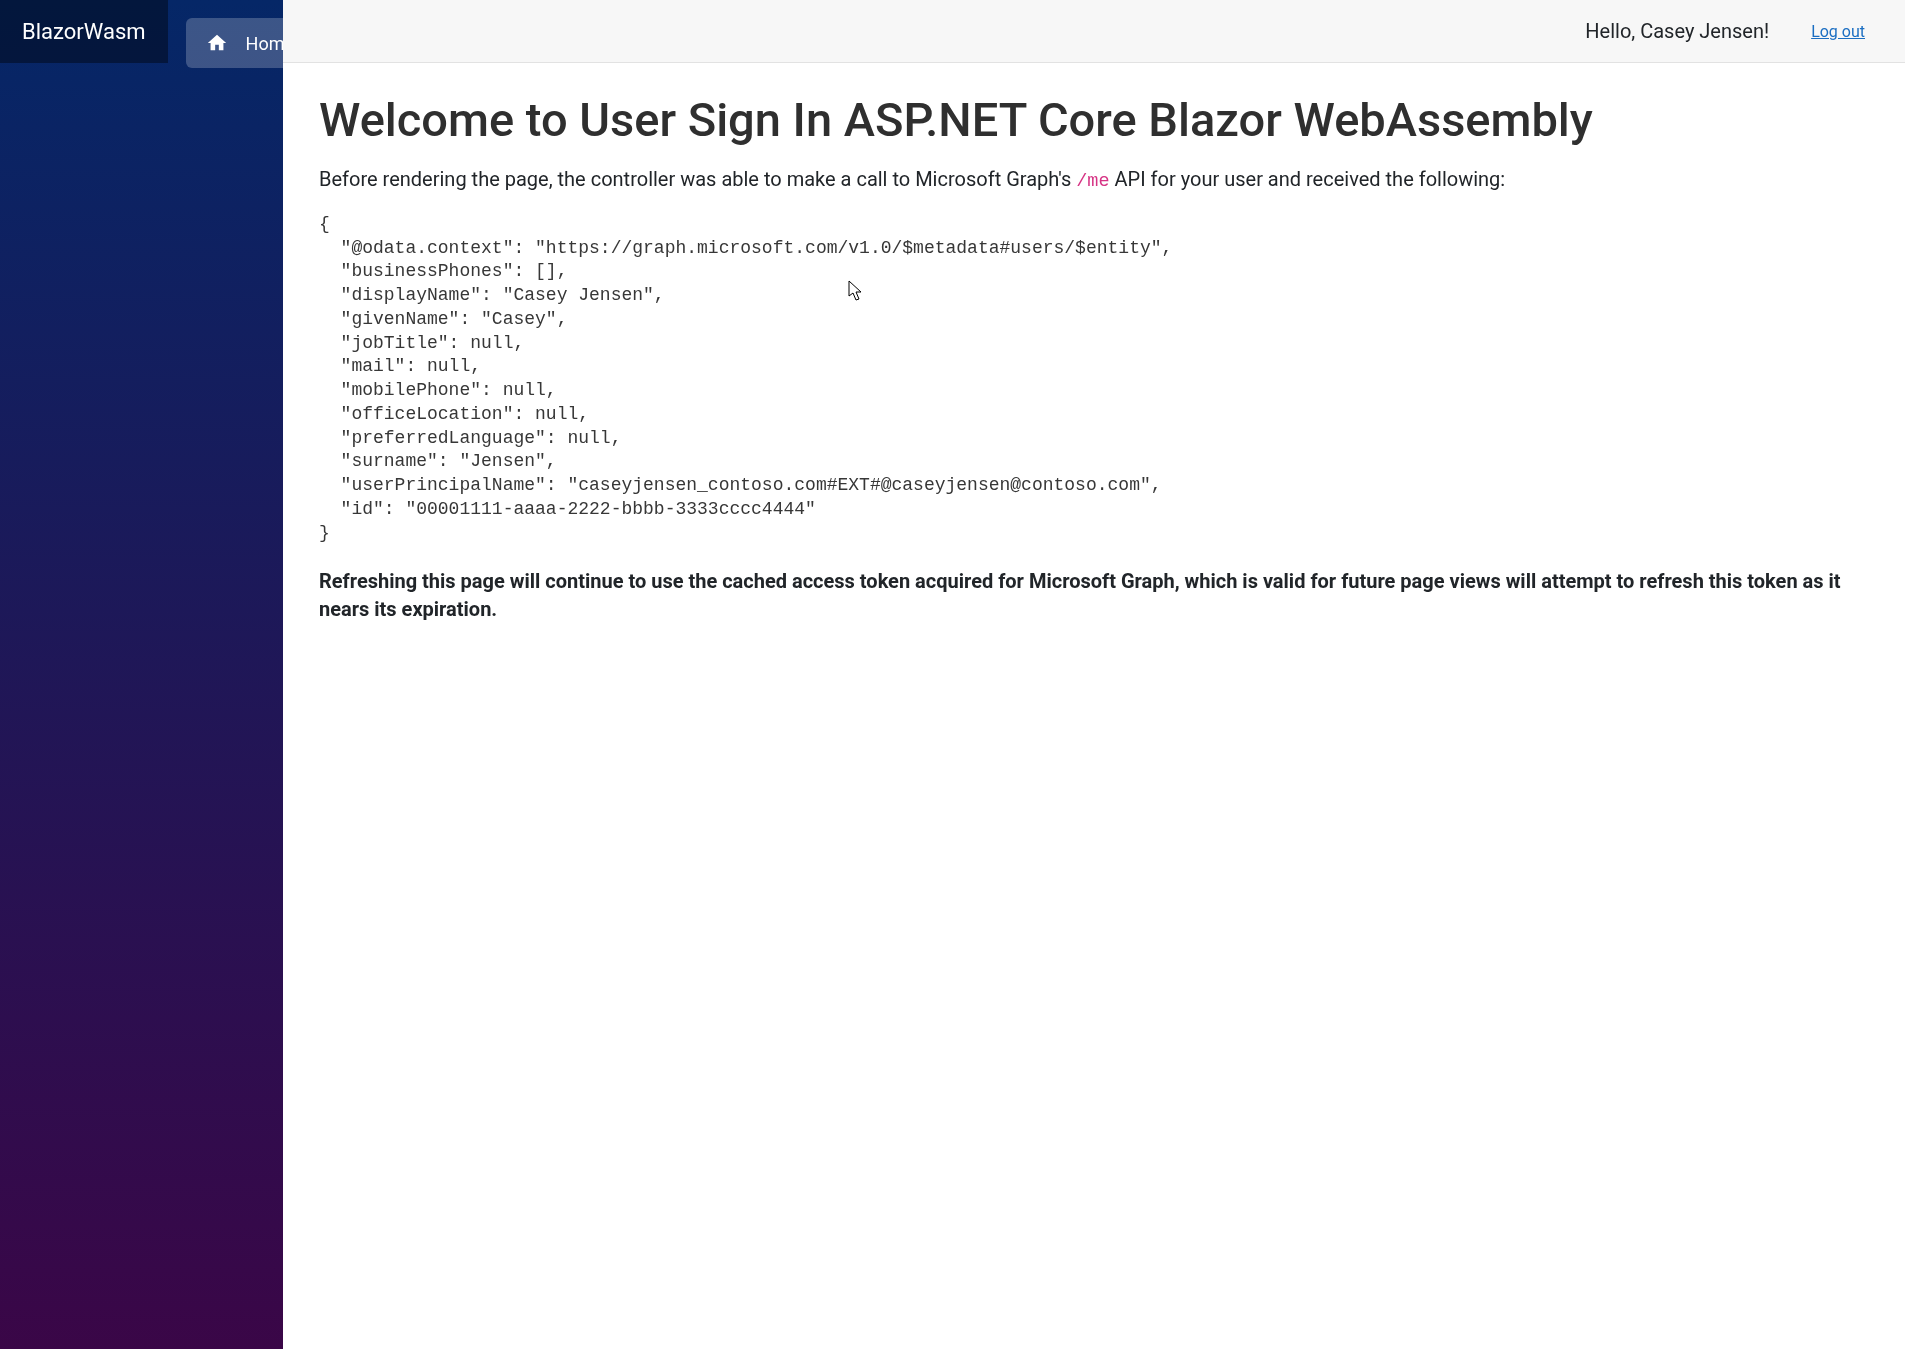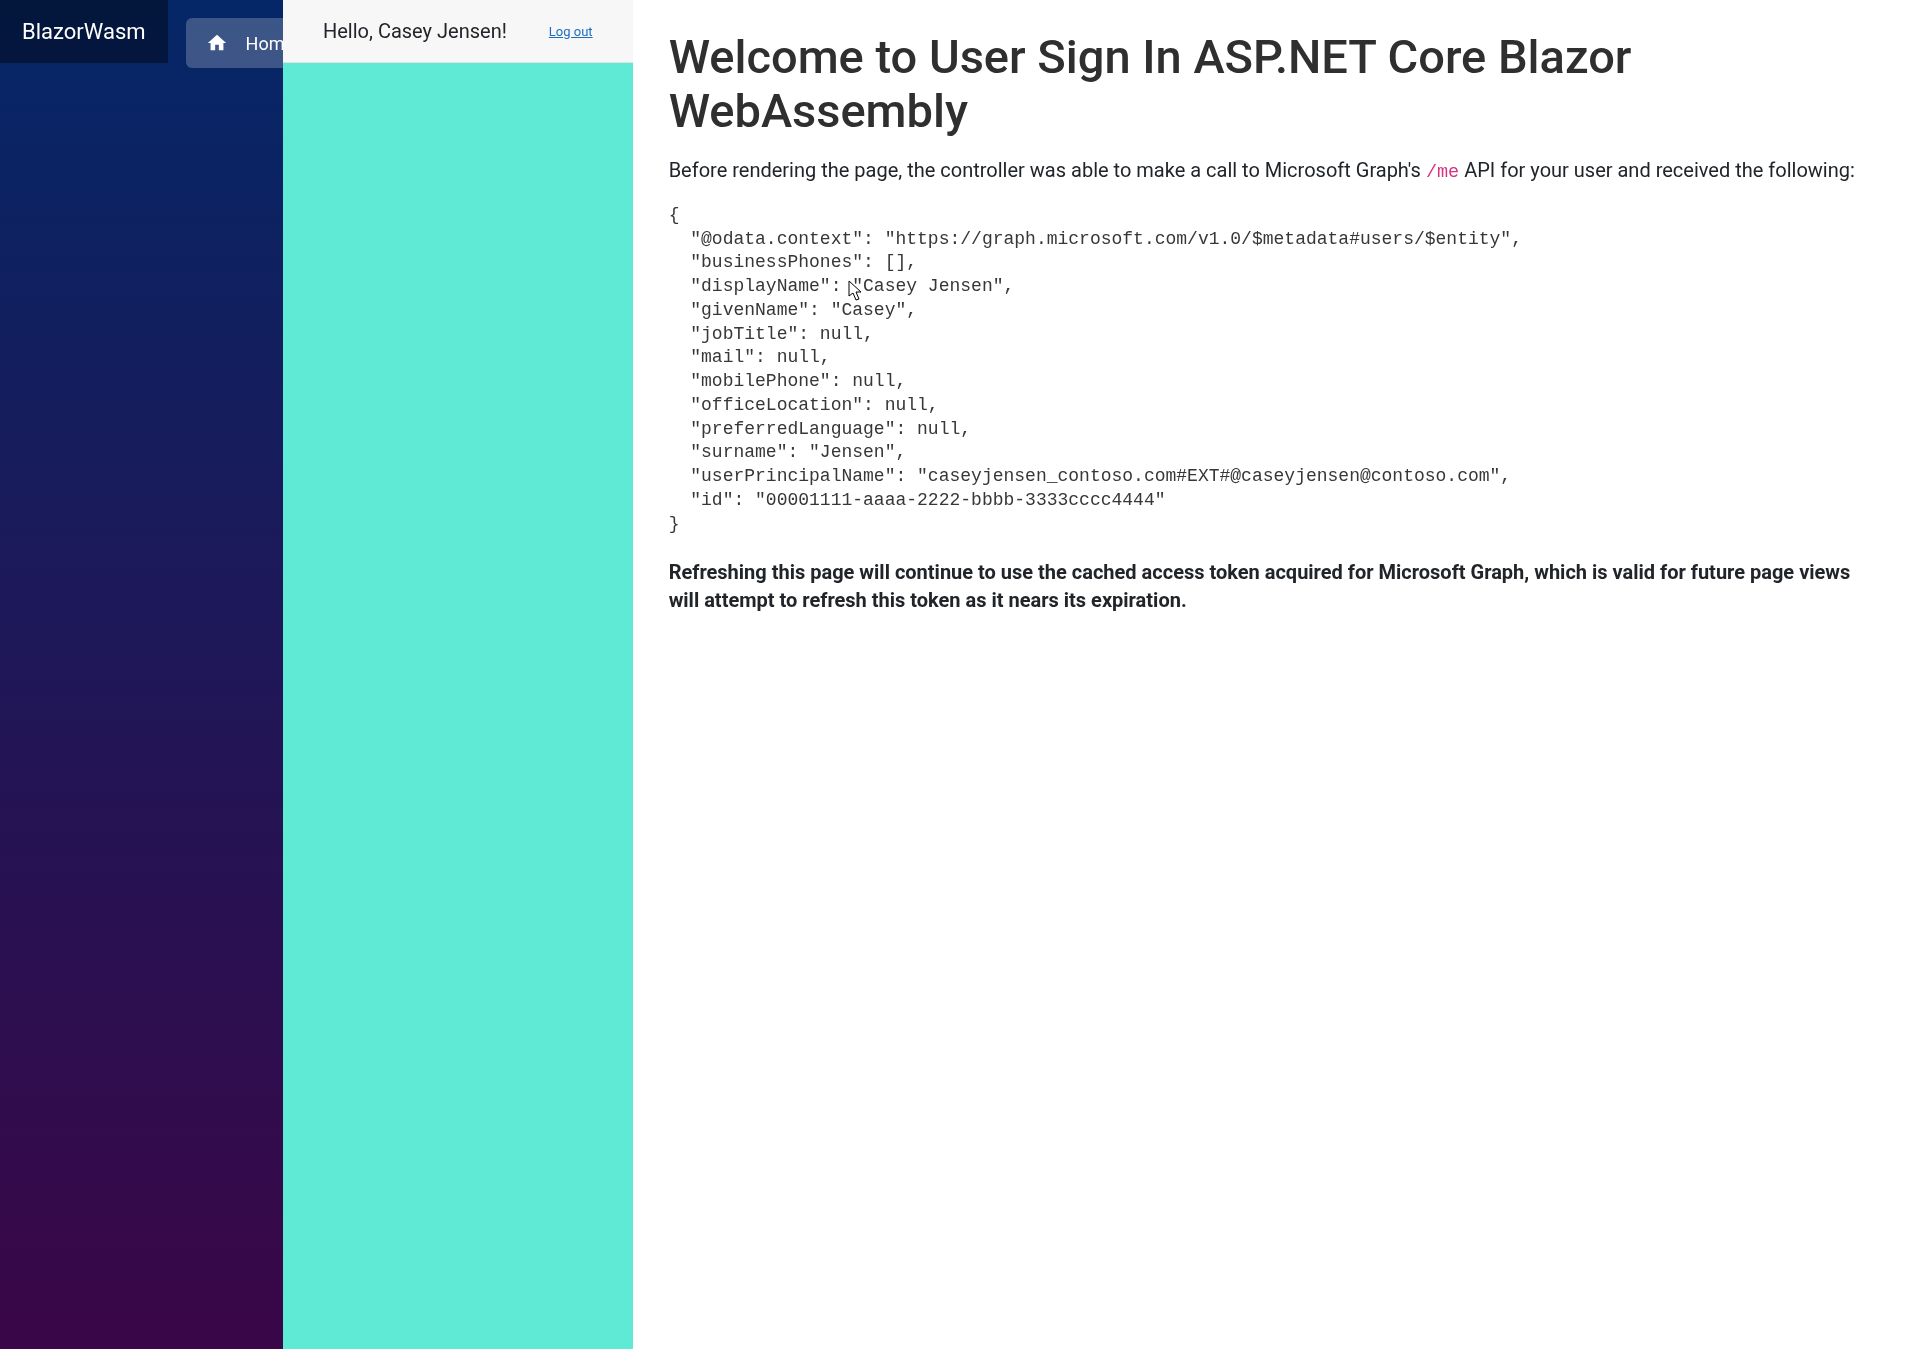--- a/index.html
+++ b/index.html
@@ -52,39 +52,40 @@
     .nav-item .icon {
       width: 22px;
       height: 22px;
       display: inline-flex;
       align-items: center;
       justify-content: center;
     }
     .main {
       flex: 1;
       display: flex;
-      background: #5eead4;
+      flex-direction: column;
+      background: #15803d;
     }
     .topbar {
       height: 63px;
       background: #f7f7f7;
       border-bottom: 1px solid #e2e2e2;
       display: flex;
       align-items: center;
       justify-content: flex-end;
       gap: 42px;
       padding: 0 40px;
     }
     .greeting {
       color: #212529;
       font-size: 20px;
     }
     .logout {
       color: #1b6ec2;
-      font-size: 13px;
+      font-size: 16px;
       cursor: pointer;
       text-decoration: underline;
     }
     .content {
       padding: 20px 36px 40px 36px;
       background: #fff;
       flex: 1;
     }
     h1.page-title {
       font-size: 47px;

